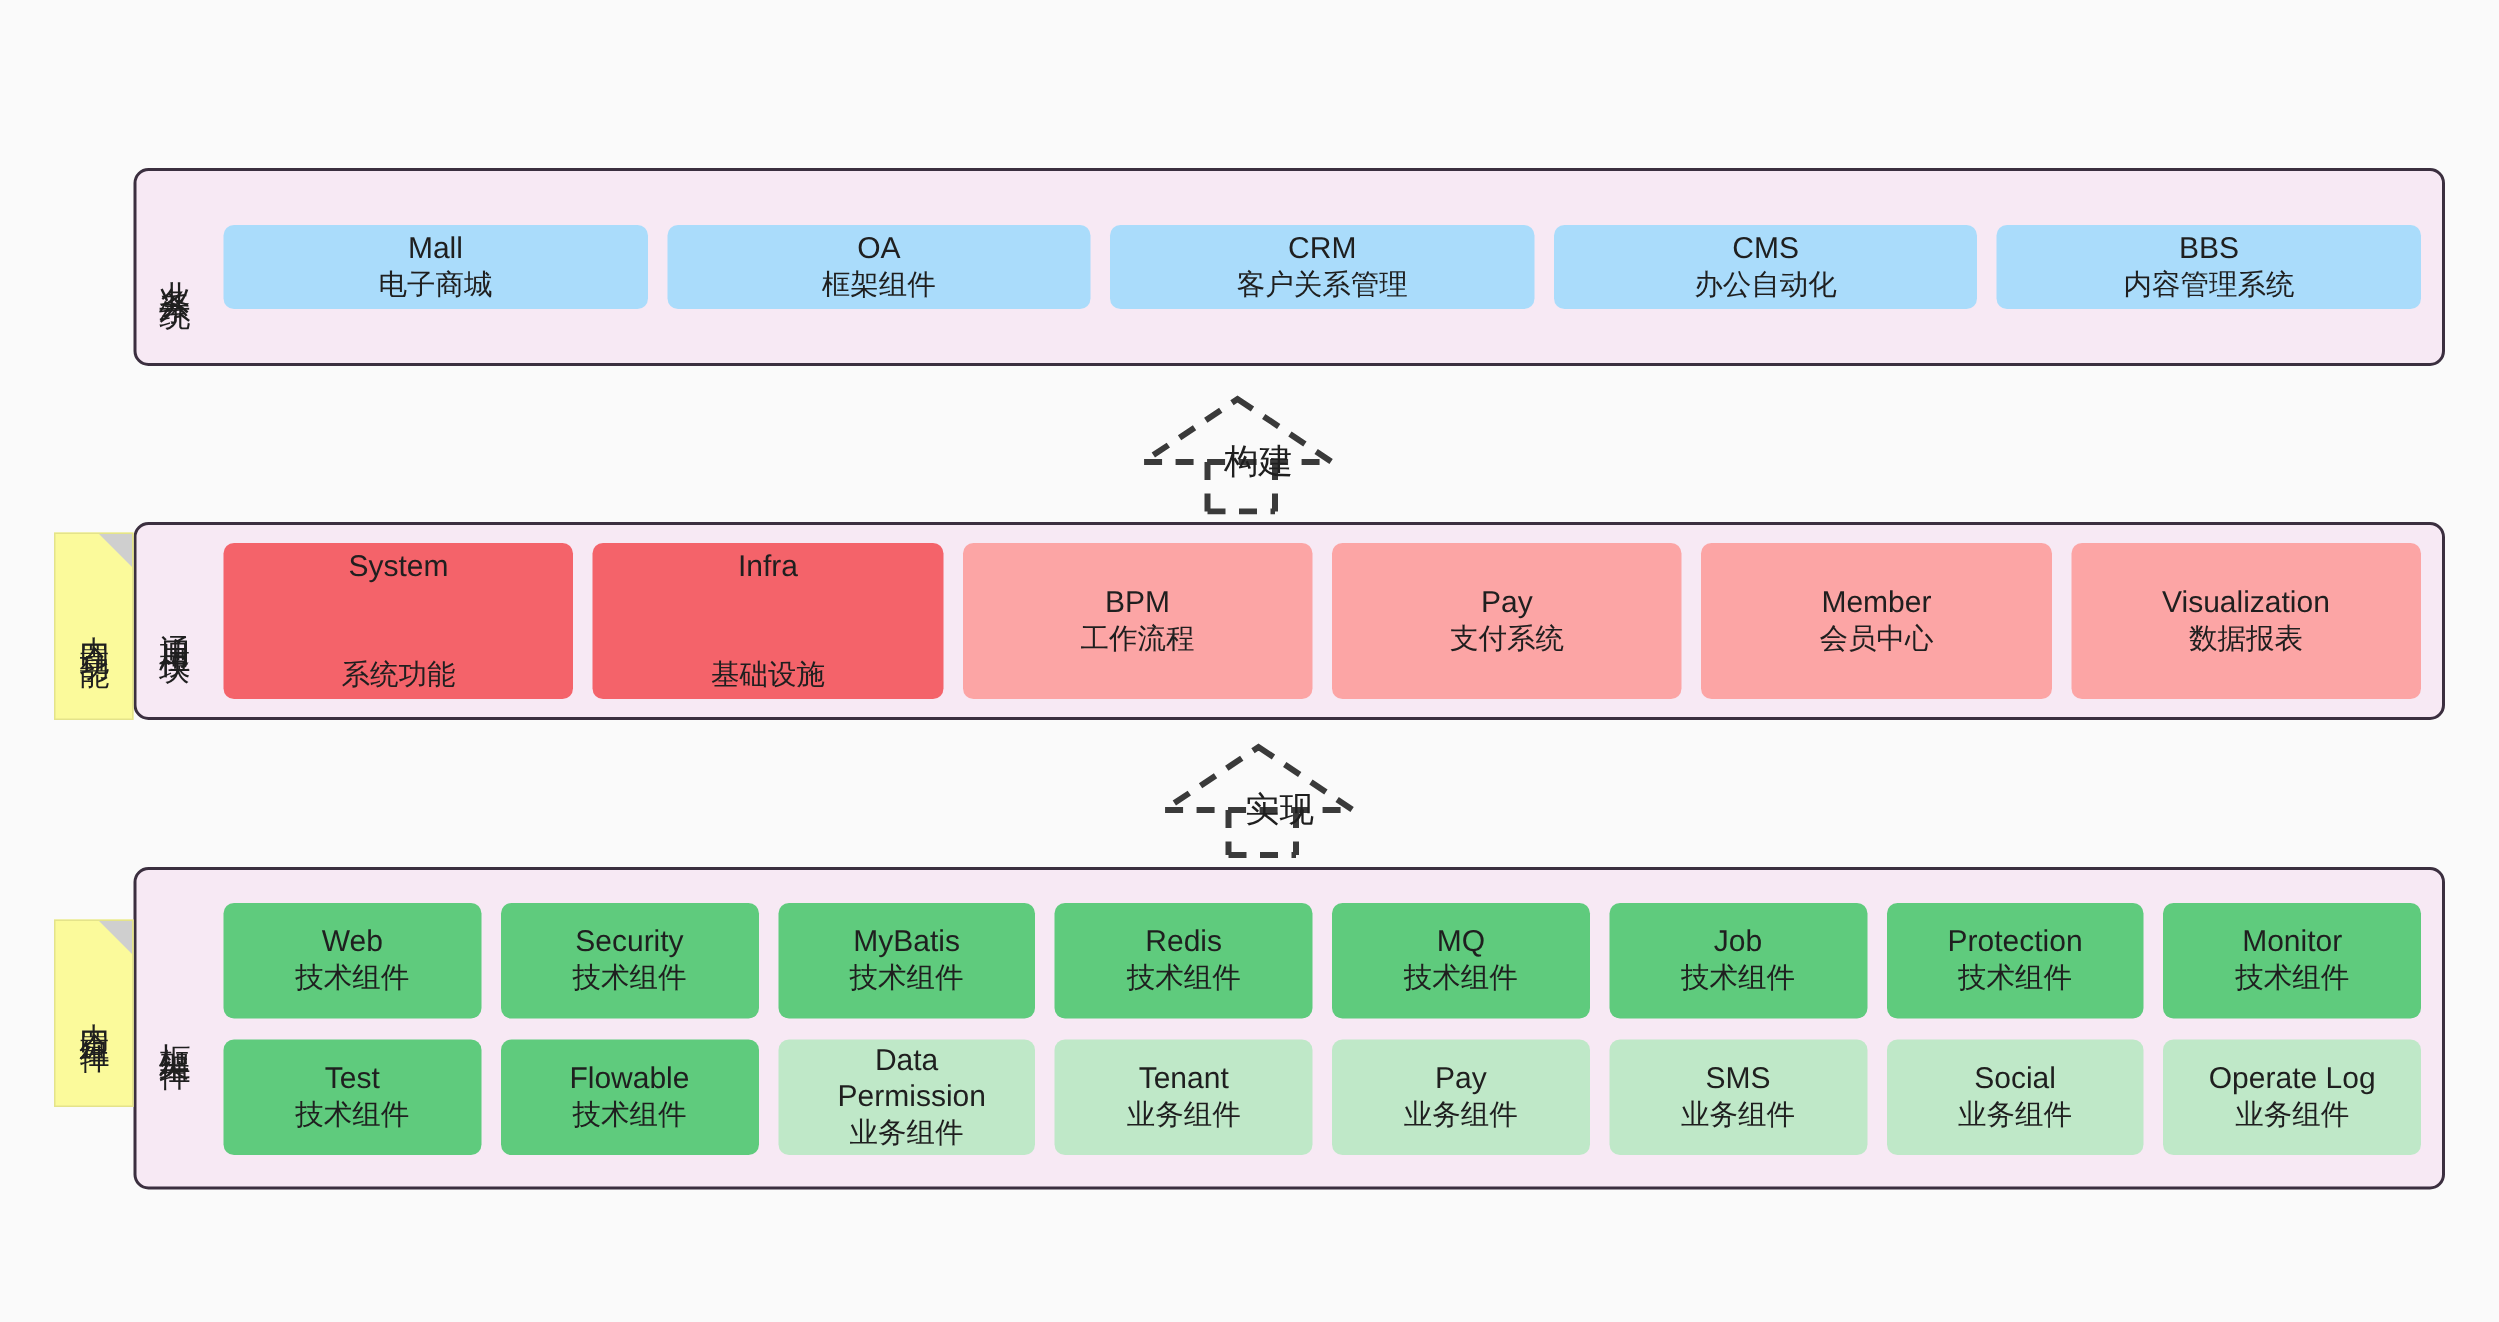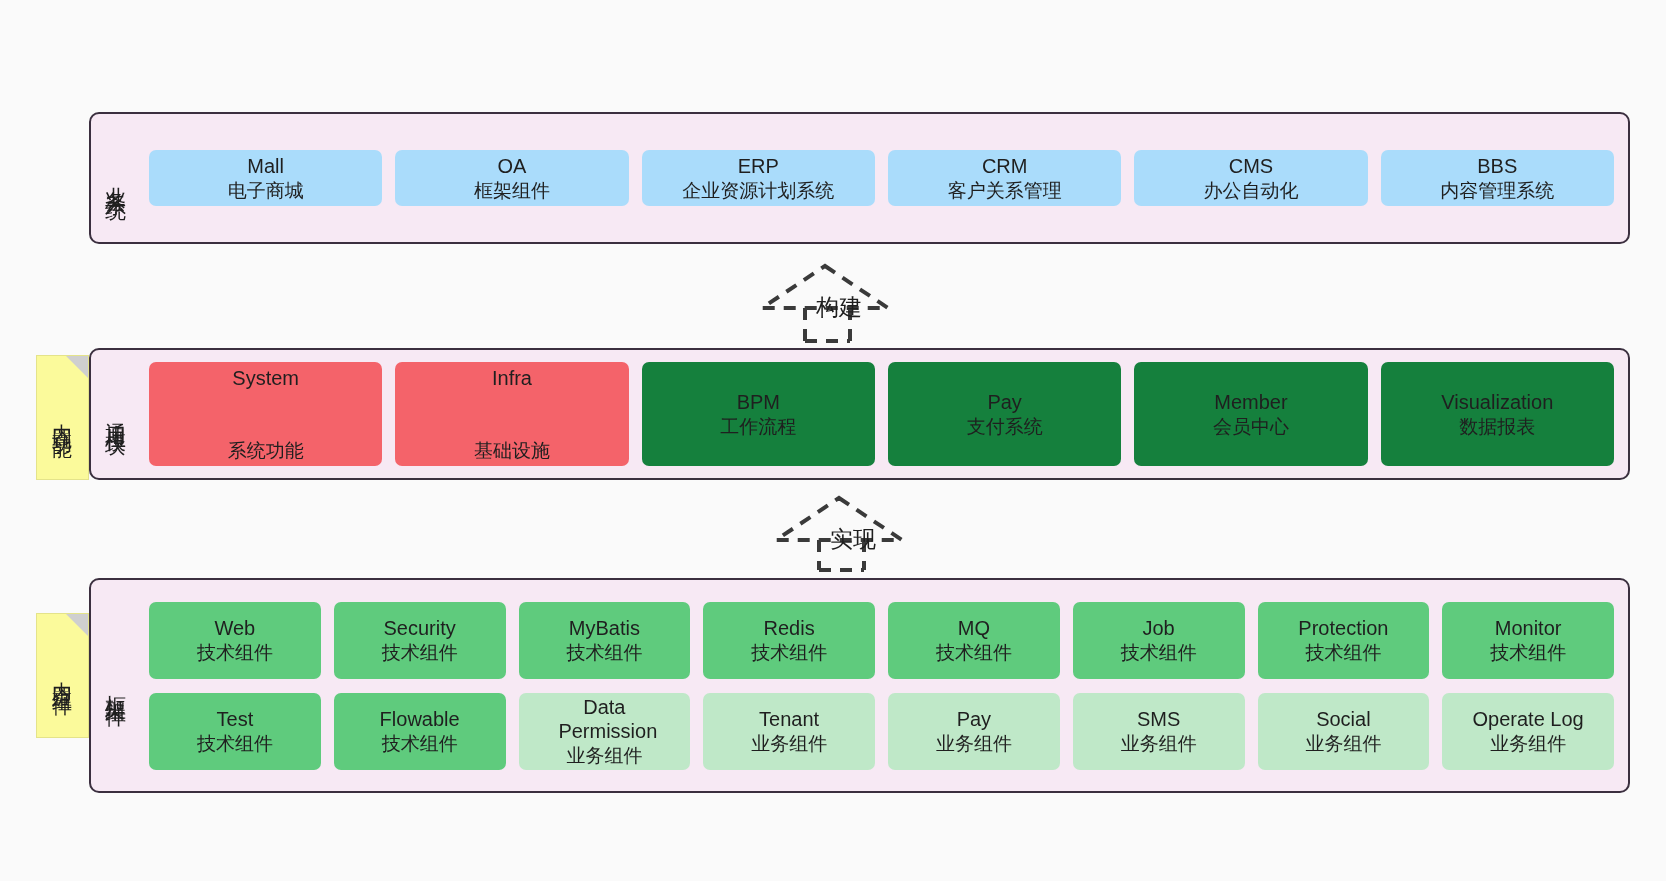--- a/index.html
+++ b/index.html
@@ -73,21 +73,21 @@
   .card .en {
     font-size: 20px;
   }
   .card .cn {
     font-size: 19px;
   }
 
   
   .c-blue       { background: #aadcfb; }
   .c-red        { background: #f4636a; gap: 48px; }
-  .c-pink       { background: #15803d; }
+  .c-pink       { background: #fca5a5; }
   .c-green      { background: #5fcb7d; }
   .c-lightgreen { background: #bfe8c8; }
 
   
   .note {
     position: absolute;
     box-sizing: border-box;
     background: #fbfa9b;
     border: 1px solid #e4e38a;
     display: flex;
@@ -131,24 +131,20 @@
     <div class="layer-title">业务系统</div>
     <div class="cards">
       <div class="card-row">
         <div class="card c-blue">
           <span class="en">Mall</span>
           <span class="cn">电子商城</span>
         </div>
         <div class="card c-blue">
           <span class="en">OA</span>
           <span class="cn">框架组件</span>
-        </div>
-        <div class="card c-blue">
-          <span class="en">ERP</span>
-          <span class="cn">企业资源计划系统</span>
         </div>
         <div class="card c-blue">
           <span class="en">CRM</span>
           <span class="cn">客户关系管理</span>
         </div>
         <div class="card c-blue">
           <span class="en">CMS</span>
           <span class="cn">办公自动化</span>
         </div>
         <div class="card c-blue">

